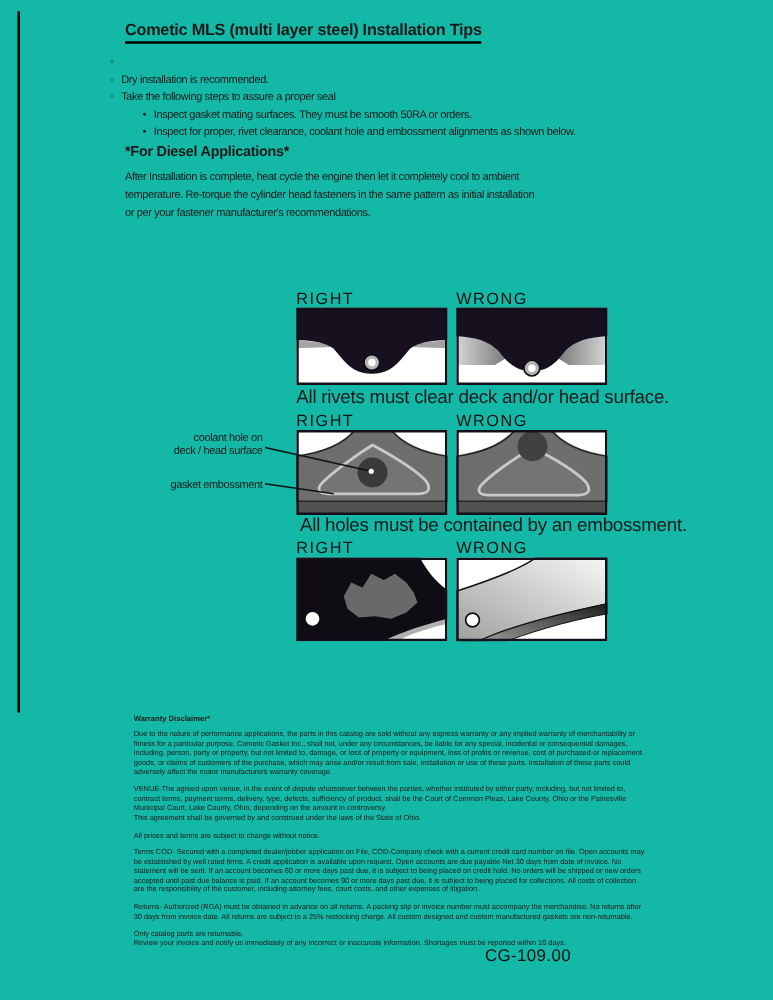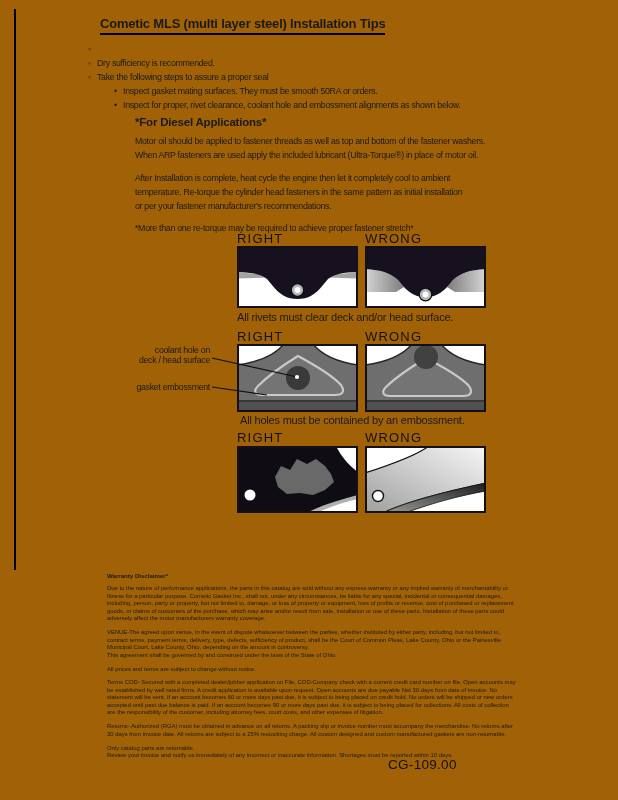--- a/index.html
+++ b/index.html
@@ -1,35 +1,35 @@
 <!DOCTYPE html>
 <html><head>
 <meta charset="utf-8">
 <style>
   html,body{margin:0;padding:0;background:#ffffff;}
   .page{
-    position:relative;width:618px;height:800px;background:#a16207;
+    position:relative;width:618px;height:800px;background:#14b8a6;
     font-family:"Liberation Sans","DejaVu Sans",sans-serif;color:#1a1a1a;
     overflow:hidden;
   }
   .scan-line{position:absolute;left:14px;top:9px;width:2px;height:561px;background:#000;}
   .doc-title{
     position:absolute;left:100px;top:16px;font-size:13px;font-weight:bold;
     letter-spacing:-0.2px;border-bottom:2px solid #000;padding-bottom:2px;white-space:nowrap;
   }
   .bullets{position:absolute;left:88px;top:43px;font-size:8.8px;letter-spacing:-0.3px;}
   .b-row{display:flex;align-items:flex-start;line-height:13.9px;}
   .b-row.sub{margin-left:26px;}
   .marker{width:9px;flex:0 0 9px;font-size:9px;line-height:13.9px;}
-  .diesel{position:absolute;left:100px;top:116px;width:445px;font-size:8.8px;letter-spacing:-0.3px;margin-left:35px;}
+  .diesel{position:absolute;left:100px;top:116px;width:445px;font-size:8.8px;letter-spacing:-0.3px;}
   .diesel h2{font-size:11.5px;font-weight:bold;margin:0 0 6px 0;letter-spacing:-0.2px;}
   .diesel p{white-space:pre-line;line-height:14.3px;margin:0 0 8px 0;}
   .rw-label{position:absolute;width:121px;text-align:left;font-size:13px;letter-spacing:1.2px;color:#111;}
   .panel{position:absolute;width:121px;}
-  .caption{position:absolute;font-size:11px;letter-spacing:-0.2px;white-space:pre-line;line-height:11.5px;}
+  .caption{position:absolute;font-size:15px;letter-spacing:-0.2px;white-space:pre-line;line-height:11.5px;}
   .side-label{position:absolute;width:102px;text-align:right;font-size:8.8px;letter-spacing:-0.3px;line-height:10px;white-space:pre-line;}
   .overlay{position:absolute;pointer-events:none;z-index:5;}
   .warranty{position:absolute;left:107px;top:572px;width:409px;font-size:5.9px;line-height:7.45px;letter-spacing:0;}
   .warranty h3{font-size:6.1px;font-weight:bold;margin:0 0 6px 0;}
   .warranty p{margin:0 0 6.5px 0;white-space:pre-line;}
   .footer-code{position:absolute;left:388px;top:757px;font-size:13.5px;letter-spacing:0.3px;color:#111;}
   svg{display:block;}
 </style>
 </head>
 <body>
@@ -39,44 +39,41 @@
   <div class="scan-line"></div>
 
   <div class="doc-title">Cometic MLS (multi layer steel) Installation Tips</div>
 
   <div class="bullets">
     <div class="b-row">
       <span class="marker">◦</span>
     </div>
     <div class="b-row">
       <span class="marker">◦</span>
-      <span>Dry sufficiency is recommended.</span>
+      <span>Dry installation is recommended.</span>
     </div>
     <div class="b-row">
       <span class="marker">◦</span>
       <span>Take the following steps to assure a proper seal</span>
     </div>
     <div class="b-row sub">
       <span class="marker">•</span>
       <span>Inspect gasket mating surfaces.  They must be smooth 50RA or orders.</span>
     </div>
     <div class="b-row sub">
       <span class="marker">•</span>
       <span>Inspect for proper, rivet clearance, coolant hole and embossment alignments as shown below.</span>
     </div>
   </div>
 
   <div class="diesel">
     <h2>*For Diesel Applications*</h2>
-    <p>Motor oil should be applied to fastener threads as well as top and bottom of the fastener washers.
-When ARP fasteners are used apply the included lubricant (Ultra-Torque®) in place of motor oil.</p>
     <p>After Installation is complete, heat cycle the engine then let it completely cool to ambient
 temperature. Re-torque the cylinder head fasteners in the same pattern as initial installation
 or per your fastener manufacturer's recommendations.</p>
-    <p>*More than one re-torque may be required to achieve proper fastener stretch*</p>
   </div>
 
   <div class="rw-label" style="left:237px;top:231px;">RIGHT</div>
   <div class="rw-label" style="left:365px;top:231px;">WRONG</div>
 
   <div class="panel" style="left:237px;top:246px;">
     <svg width="121" height="62" viewBox="0 0 121 62">
       <rect x="0" y="0" width="121" height="62" fill="#ffffff"></rect>
       <path d="M0,26 L46,31 L0,32.5 Z" fill="#a3a3a3"></path>
       <path d="M121,26 L75,31 L121,32.5 Z" fill="#a3a3a3"></path>

